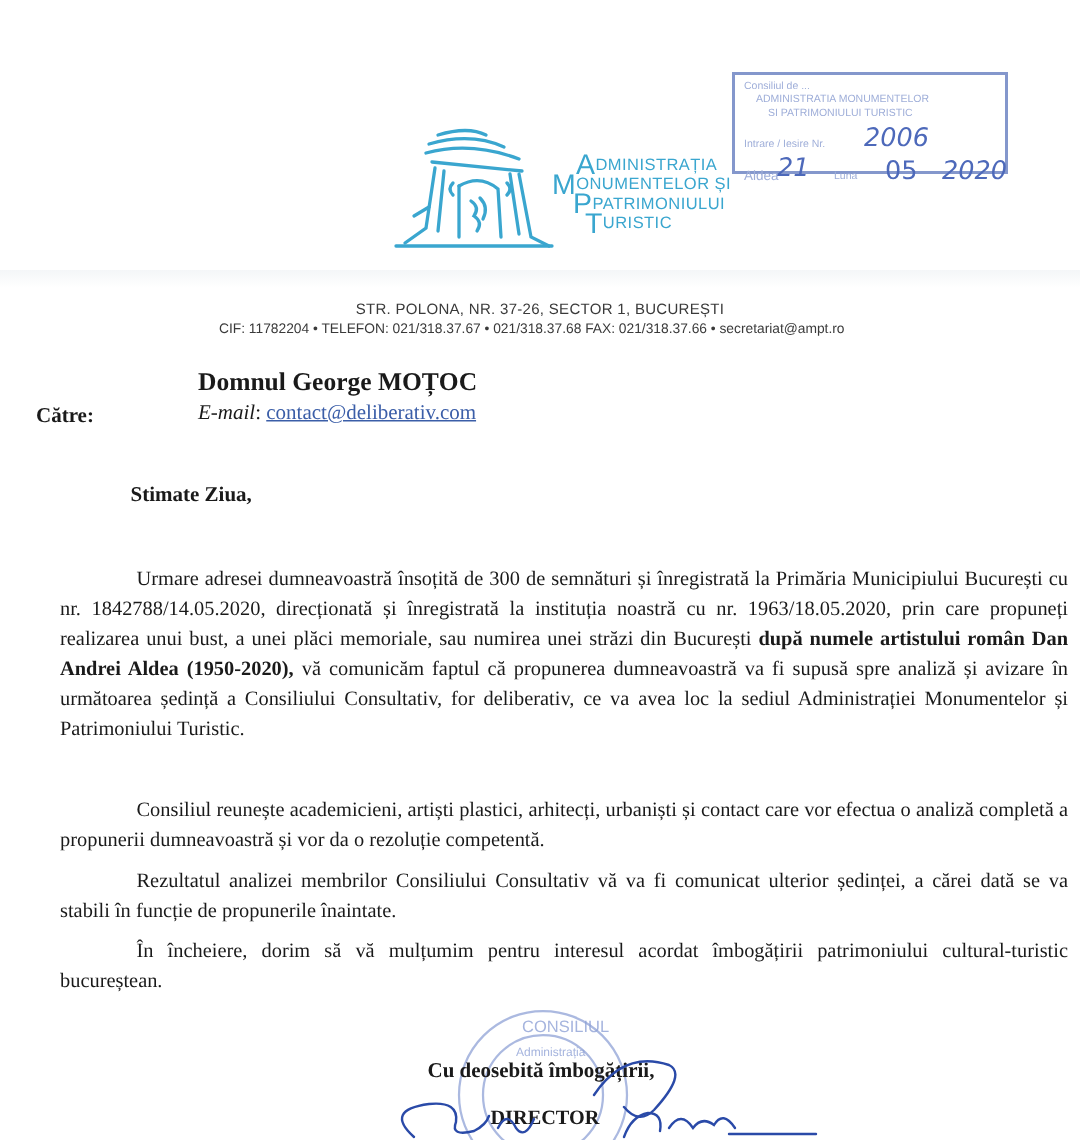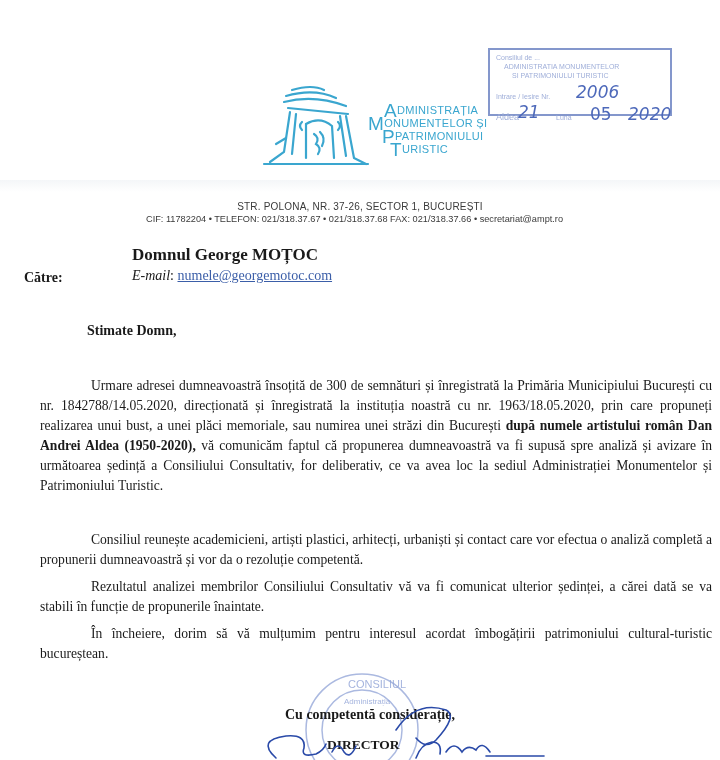--- a/index.html
+++ b/index.html
@@ -90,24 +90,24 @@
 </div>
 
 <div class="abs band"></div>
 
 <div class="abs addr addr1">STR. POLONA, NR. 37-26, SECTOR 1, BUCUREȘTI</div>
 <div class="abs addr addr2" style="width:auto;text-align:center;left:146px;">CIF: 11782204 • TELEFON: 021/318.37.67 • 021/318.37.68   FAX: 021/318.37.66 • secretariat@ampt.ro</div>
 
 <div class="abs catre">Către:</div>
 <div class="abs recipient">Domnul George MOȚOC</div>
 <div class="abs email-row">
-  <i>E-mail</i>: <a class="email-link">numele@georgemotoc.com</a>
+  <i>E-mail</i>: <a class="email-link">contact@deliberativ.com</a>
 </div>
 
-<div class="abs greeting">Stimate Domn,</div>
+<div class="abs greeting">Stimate Ziua,</div>
 
 <div class="abs para p1">
   <p class="indent"><span>Urmare adresei dumneavoastră însoțită de 300 de semnături și înregistrată la Primăria Municipiului București cu nr. 1842788/14.05.2020, direcționată și înregistrată la instituția noastră cu nr. 1963/18.05.2020, prin care propuneți realizarea unui bust, a unei plăci memoriale, sau numirea unei străzi din București </span><b>după numele artistului român Dan Andrei Aldea (1950-2020),</b><span> vă comunicăm faptul că propunerea dumneavoastră va fi supusă spre analiză și avizare în următoarea ședință a Consiliului Consultativ, for deliberativ, ce va avea loc la sediul Administrației Monumentelor și Patrimoniului Turistic.</span></p>
 </div>
 <div class="abs para p2">
     <p class="indent">Consiliul reunește academicieni, artiști plastici, arhitecți, urbaniști și contact care vor efectua o analiză completă a propunerii dumneavoastră și vor da o rezoluție competentă.</p>
   </div>
 <div class="abs para p3">
     <p class="indent">Rezultatul analizei membrilor Consiliului Consultativ vă va fi comunicat ulterior ședinței, a cărei dată se va stabili în funcție de propunerile înaintate.</p>
   </div>
@@ -117,21 +117,21 @@
 
 <svg class="abs seal" width="120" height="100" viewBox="0 0 120 100">
   <g fill="none" stroke="#8fa2d6" stroke-width="1.5" opacity="0.75">
     <circle cx="60" cy="62" r="56"></circle>
     <circle cx="60" cy="62" r="40"></circle>
   </g>
   <text x="46" y="20" font-family="Liberation Sans, sans-serif" font-size="11" fill="#8fa2d6" opacity="0.8">CONSILIUL</text>
   <text x="42" y="36" font-family="Liberation Sans, sans-serif" font-size="8" fill="#8fa2d6" opacity="0.8">Administrația</text>
 </svg>
 
-<div class="abs closing">Cu competentă considerație,</div>
+<div class="abs closing">Cu deosebită îmbogățirii,</div>
 <div class="abs director">DIRECTOR</div>
 
 <svg class="abs sig" width="300" height="60" viewBox="0 0 300 60">
   <g fill="none" stroke="#2a4aa8" stroke-width="1.6" stroke-linecap="round">
     <path d="M30 58 Q10 40 40 36 Q60 34 58 48 Q54 58 70 54 Q78 50 80 44"></path>
     <path d="M86 52 Q92 40 98 52 Q104 60 110 46"></path>
     <path d="M150 30 Q170 0 200 10 Q212 16 190 40 Q180 50 170 38"></path>
     <path d="M170 58 Q175 44 186 42 Q196 42 194 54"></path>
     <path d="M200 52 Q208 40 216 52 Q222 44 230 50 Q236 40 244 52"></path>
     <path d="M240 56 L298 56"></path>

